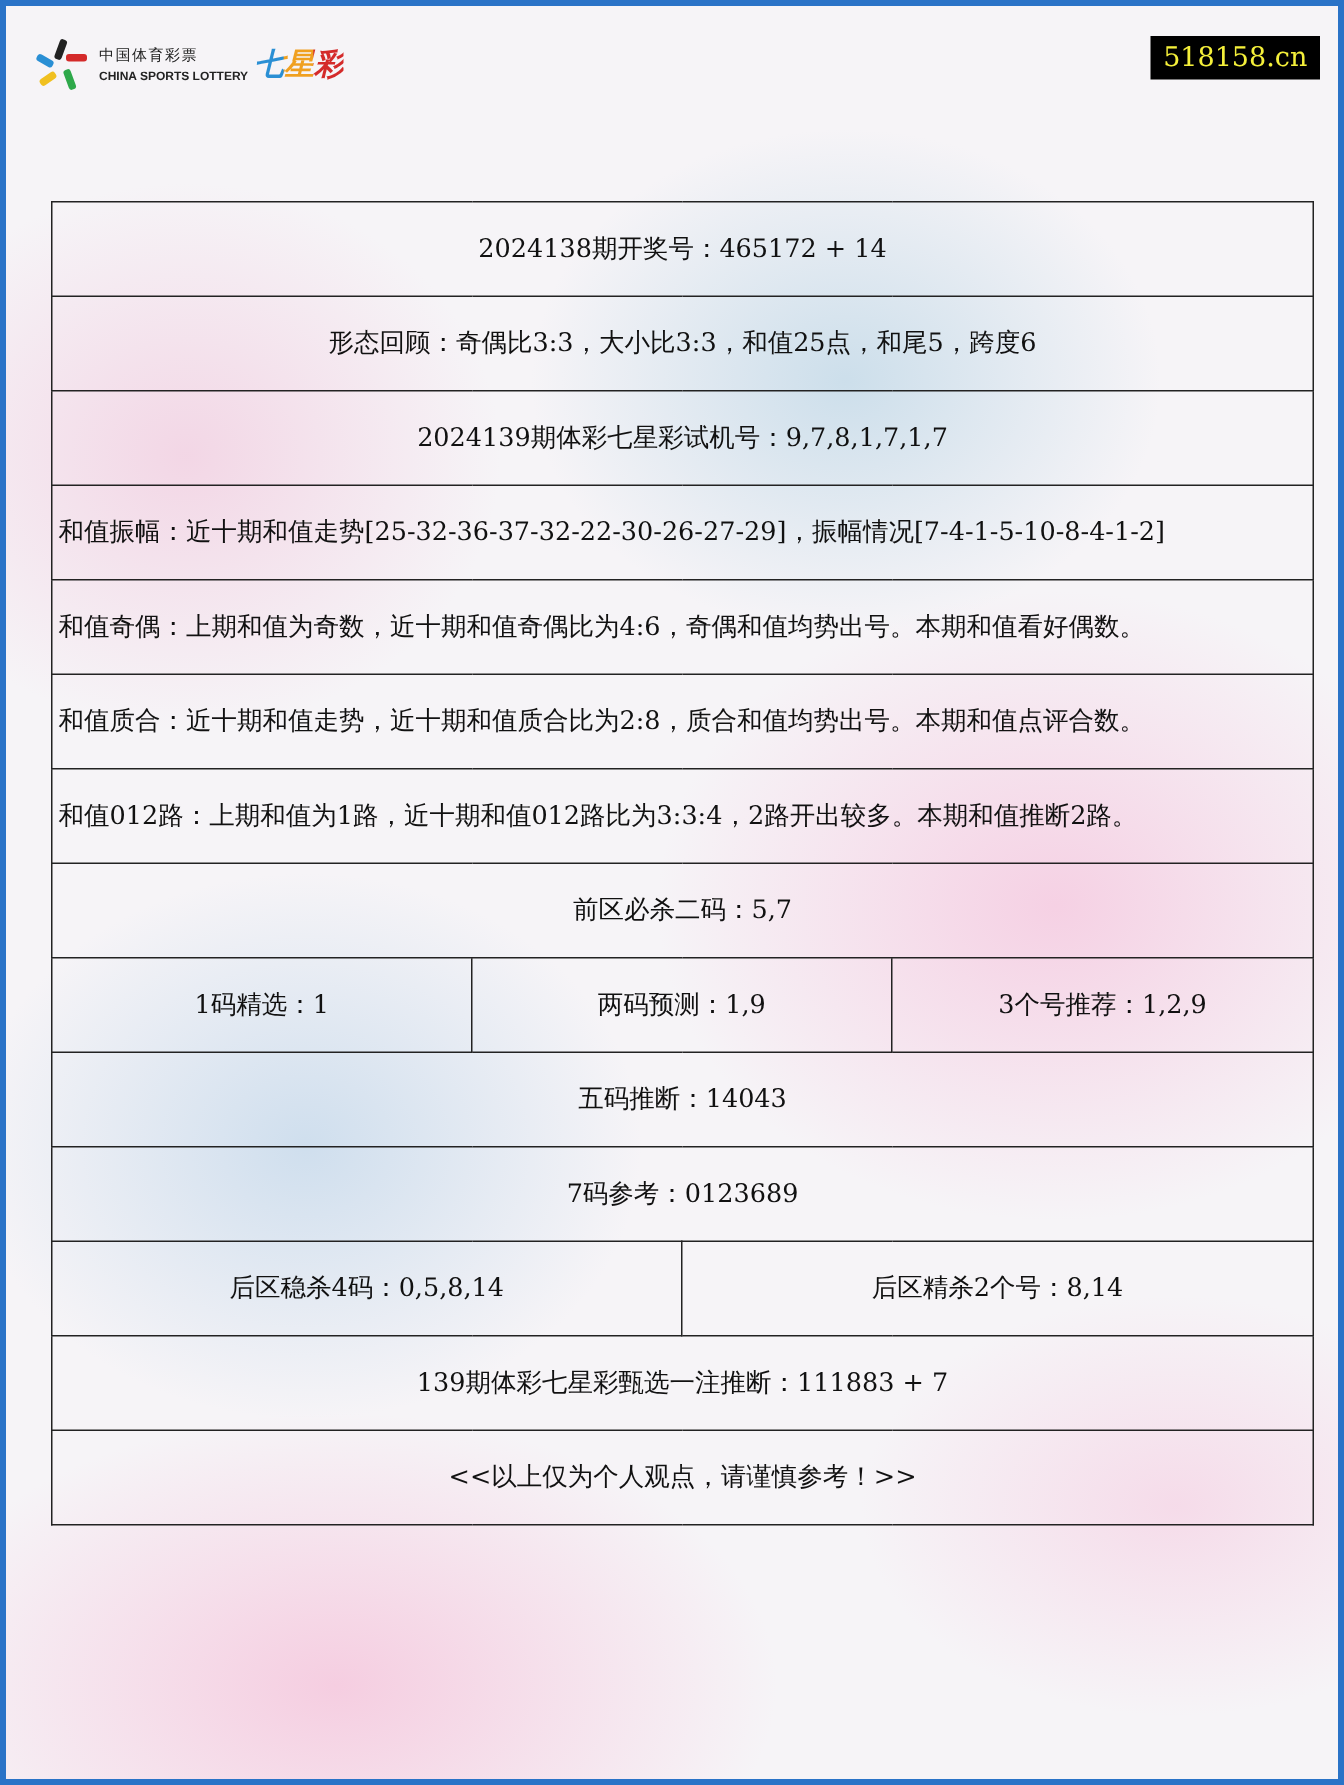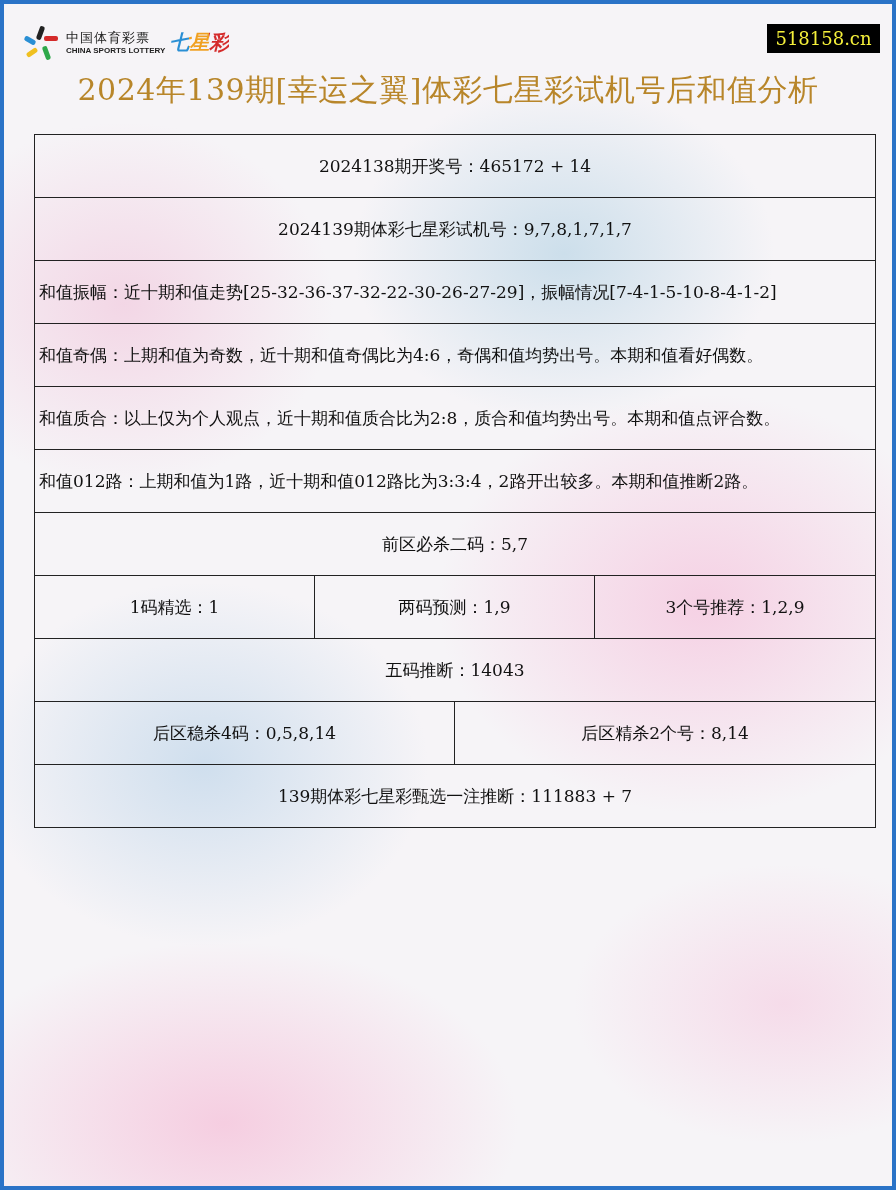--- a/index.html
+++ b/index.html
@@ -19,21 +19,21 @@
       radial-gradient(ellipse 300px 200px at 780px 1000px, rgba(245,195,220,0.5), rgba(255,255,255,0) 70%),
       #f6f4f7;
   }
   .logo {
     position: absolute; left: 20px; top: 20px; height: 36px;
     display: flex; align-items: center;
   }
   .logo-mark { width: 36px; height: 36px; position: relative; }
   .logo-mark i { position: absolute; display: block; height: 5px; border-radius: 2px; }
   .logo-text { margin-left: 6px; display: flex; flex-direction: column; }
-  .logo-cn { font-family: "DejaVu Sans", sans-serif; font-size: 13px; color: #222; letter-spacing: 1px; line-height: 17px; }
+  .logo-cn { font-family: "DejaVu Sans", sans-serif; font-size: 10px; color: #222; letter-spacing: 1px; line-height: 17px; }
   .logo-en { font-family: "Liberation Sans", sans-serif; font-size: 8px; font-weight: bold; color: #222; line-height: 10px; }
   .logo-brand { margin-left: 4px; font-family: "DejaVu Sans", sans-serif; font-weight: bold; font-style: italic; font-size: 20px; line-height: 30px; }
   .site-badge {
     position: absolute; left: 763px; top: 20px; width: 113px; height: 29px;
     background: #000; color: #f4ef3a; font-family: "DejaVu Serif", serif;
     font-size: 18px; display: flex; align-items: center; justify-content: center;
   }
   .title {
     position: absolute; left: 0; right: 0; top: 66px; text-align: center;
     font-size: 30px; color: #b8862a; line-height: 40px; letter-spacing: 0.5px;
@@ -64,61 +64,69 @@
     </div>
     <div class="logo-text">
       <span class="logo-cn">中国体育彩票</span>
       <span class="logo-en">CHINA SPORTS LOTTERY</span>
     </div>
     <span class="logo-brand" style="background:linear-gradient(90deg,#2a8fd4 0%,#2a8fd4 33%,#f0a020 34%,#f0a020 66%,#d42a2a 67%);-webkit-background-clip:text;background-clip:text;color:transparent;">七星彩</span>
   </div>
 
   <div class="site-badge">518158.cn</div>
 
-  <div class="title">2024年139期[幸运之翼]体彩七星彩试机号后和值分析</div>
 
   <table class="info">
     <colgroup>
       <col style="width:280px">
         <col style="width:140px">
         <col style="width:140px">
         <col style="width:281px">
     </colgroup>
     <tbody>
         <tr>
       <td colspan="4">2024138期开奖号：465172 + 14</td>
     </tr>
     <tr>
+      <td colspan="4">形态回顾：奇偶比3:3，大小比3:3，和值25点，和尾5，跨度6</td>
+    </tr>
+    <tr>
       <td colspan="4">2024139期体彩七星彩试机号：9,7,8,1,7,1,7</td>
     </tr>
     <tr>
       <td colspan="4" class="left">和值振幅：近十期和值走势[25-32-36-37-32-22-30-26-27-29]，振幅情况[7-4-1-5-10-8-4-1-2]</td>
     </tr>
     <tr>
       <td colspan="4" class="left">和值奇偶：上期和值为奇数，近十期和值奇偶比为4:6，奇偶和值均势出号。本期和值看好偶数。</td>
     </tr>
     <tr>
-      <td colspan="4" class="left">和值质合：以上仅为个人观点，近十期和值质合比为2:8，质合和值均势出号。本期和值点评合数。</td>
+      <td colspan="4" class="left">和值质合：近十期和值走势，近十期和值质合比为2:8，质合和值均势出号。本期和值点评合数。</td>
     </tr>
     <tr>
       <td colspan="4" class="left">和值012路：上期和值为1路，近十期和值012路比为3:3:4，2路开出较多。本期和值推断2路。</td>
     </tr>
     <tr>
       <td colspan="4">前区必杀二码：5,7</td>
     </tr>
     <tr>
       <td colspan="1">1码精选：1</td>
       <td colspan="2">两码预测：1,9</td>
       <td colspan="1">3个号推荐：1,2,9</td>
     </tr>
     <tr>
       <td colspan="4">五码推断：14043</td>
     </tr>
     <tr>
+      <td colspan="4">7码参考：0123689</td>
+    </tr>
+    <tr>
       <td colspan="2">后区稳杀4码：0,5,8,14</td>
       <td colspan="2">后区精杀2个号：8,14</td>
     </tr>
     <tr>
       <td colspan="4">139期体彩七星彩甄选一注推断：111883 + 7</td>
     </tr>
+    <tr>
+      <td colspan="4">&lt;&lt;以上仅为个人观点，请谨慎参考！&gt;&gt;</td>
+    </tr>
   </tbody>
     </table>
 </div>
 
 </body></html>

